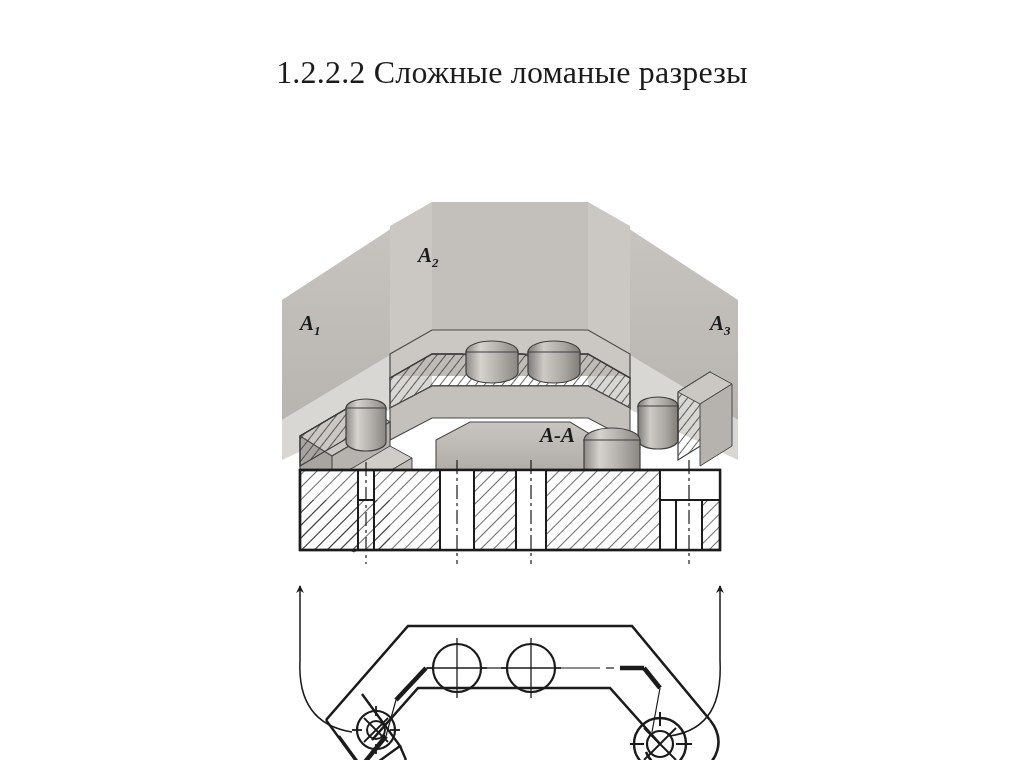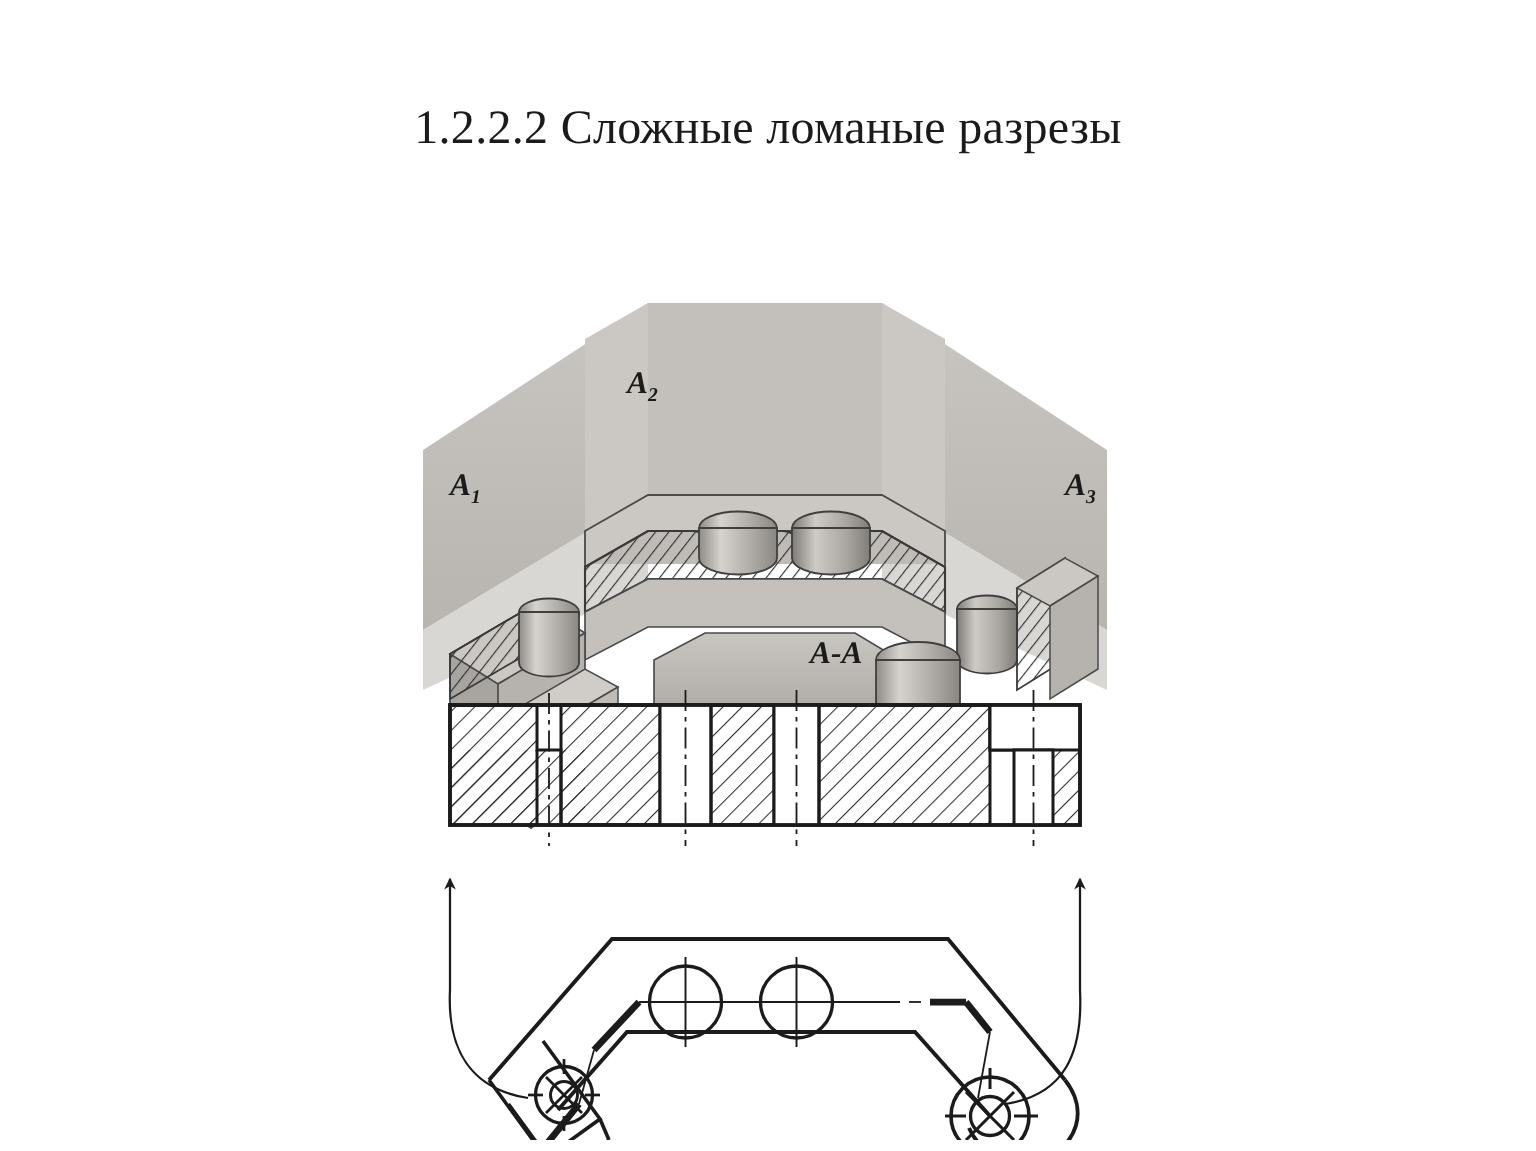--- a/index.html
+++ b/index.html
@@ -8,21 +8,21 @@
     background:#ffffff;
     font-family:"Liberation Serif", serif;
     overflow:hidden;
     position:relative;
   }
   #slide{position:absolute;inset:0;background:#ffffff;}
 
   
   #title{
     position:absolute;
-    top:66px;left:0;width:1024px;
+    top:54px;left:0;width:1024px;
     text-align:center;
     font-family:"Liberation Serif", serif;
     font-size:32px;
     font-weight:400;
     color:#1b1b1b;
     letter-spacing:0.2px;
     white-space:nowrap;
   }
 
   

